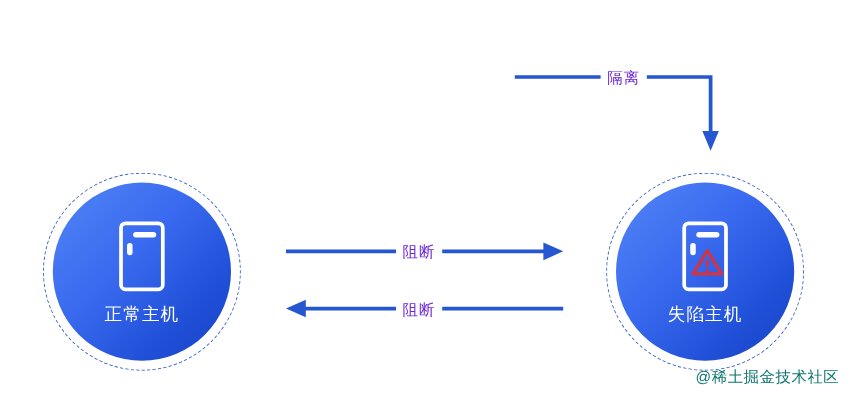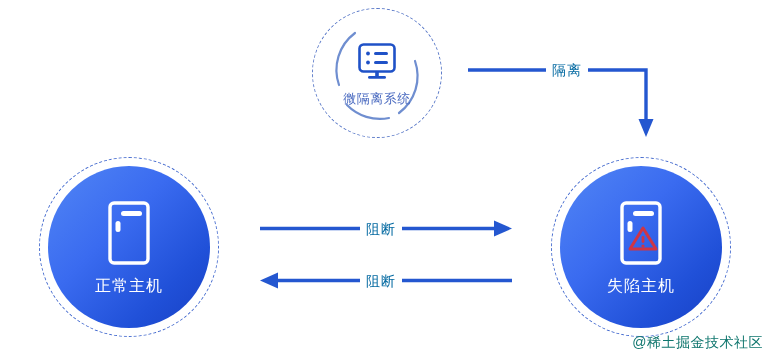--- a/index.html
+++ b/index.html
@@ -45,20 +45,21 @@
   .host-icon {
     display: block;
   }
   .host-label {
     color: #ffffff;
     font-size: 16px;
     letter-spacing: 1px;
     margin-top: 8px;
     line-height: 1;
     white-space: nowrap;
+    font-family: Liberation Mono, monospace;
   }
 
   
   #sys-node {
     left: 312px;
     top: 8px;
     width: 130px;
     height: 130px;
   }
   #sys-dashed {
@@ -104,21 +105,21 @@
   #right-node { left: 551px; top: 157px; width: 180px; height: 180px; }
   #right-dashed { left: 0; top: 0; width: 180px; height: 180px; }
   #right-circle { left: 9px; top: 9px; width: 162px; height: 162px; }
 
   
   .connector {
     position: absolute;
   }
   .conn-label {
     position: absolute;
-    color: #0369a1;
+    color: #6d28d9;
     font-size: 14px;
     letter-spacing: 1px;
     background: #ffffff;
     padding: 0 6px;
     line-height: 1;
     white-space: nowrap;
   }
 
   #arrow-block-top { left: 258px; top: 214px; width: 256px; height: 30px; }
   #label-block-top { left: 102px; top: 8px; }
@@ -139,44 +140,20 @@
     letter-spacing: 0.5px;
     white-space: nowrap;
     user-select: none;
   }
 </style>
 </head>
 <body>
 
 <div id="canvas">
 
-  <div class="node" id="sys-node">
-    <div class="dashed-ring" id="sys-dashed"></div>
-
-    <svg id="sys-arc" viewBox="0 0 104 104">
-      <path d="M 30 12 A 46 46 0 0 0 14 64" fill="none" stroke="#6f8ed0" stroke-width="2.2" stroke-linecap="round"></path>
-      <path d="M 90 40 A 46 46 0 0 1 74 92" fill="none" stroke="#6f8ed0" stroke-width="2.2" stroke-linecap="round"></path>
-      <path d="M 22 84 A 46 46 0 0 0 64 97" fill="none" stroke="#6f8ed0" stroke-width="2.2" stroke-linecap="round"></path>
-    </svg>
-
-    <div id="sys-inner">
-      <span>
-        <svg width="42" height="40" viewBox="0 0 42 40">
-          <rect x="3.5" y="2.5" width="35" height="27" rx="4" ry="4" fill="none" stroke="#1f51c7" stroke-width="2.6"></rect>
-          <circle cx="12" cy="11.5" r="1.9" fill="#1f51c7"></circle>
-          <circle cx="12" cy="20.5" r="1.9" fill="#1f51c7"></circle>
-          <rect x="18" y="10" width="14" height="3" rx="1.5" fill="#1f51c7"></rect>
-          <rect x="18" y="19" width="14" height="3" rx="1.5" fill="#1f51c7"></rect>
-          <rect x="19.2" y="29.5" width="3.6" height="5" fill="#1f51c7"></rect>
-          <rect x="12" y="34" width="18" height="2.8" rx="1.4" fill="#1f51c7"></rect>
-        </svg>
-      </span>
-      <span class="sys-label">微隔离系统</span>
-    </div>
-  </div>
 
   <div class="node" id="left-node">
     <div class="dashed-ring" id="left-dashed"></div>
     <div class="host-circle" id="left-circle">
       <span class="host-icon">
         <svg width="44" height="66" viewBox="0 0 44 66">
           <rect x="3" y="3" width="38" height="60" rx="4" ry="4" fill="none" stroke="#ffffff" stroke-width="3.4"></rect>
           <rect x="14" y="11" width="21" height="5" rx="2.5" fill="#ffffff"></rect>
           <rect x="8.5" y="21" width="5" height="11" rx="2.5" fill="#ffffff"></rect>
         </svg>

